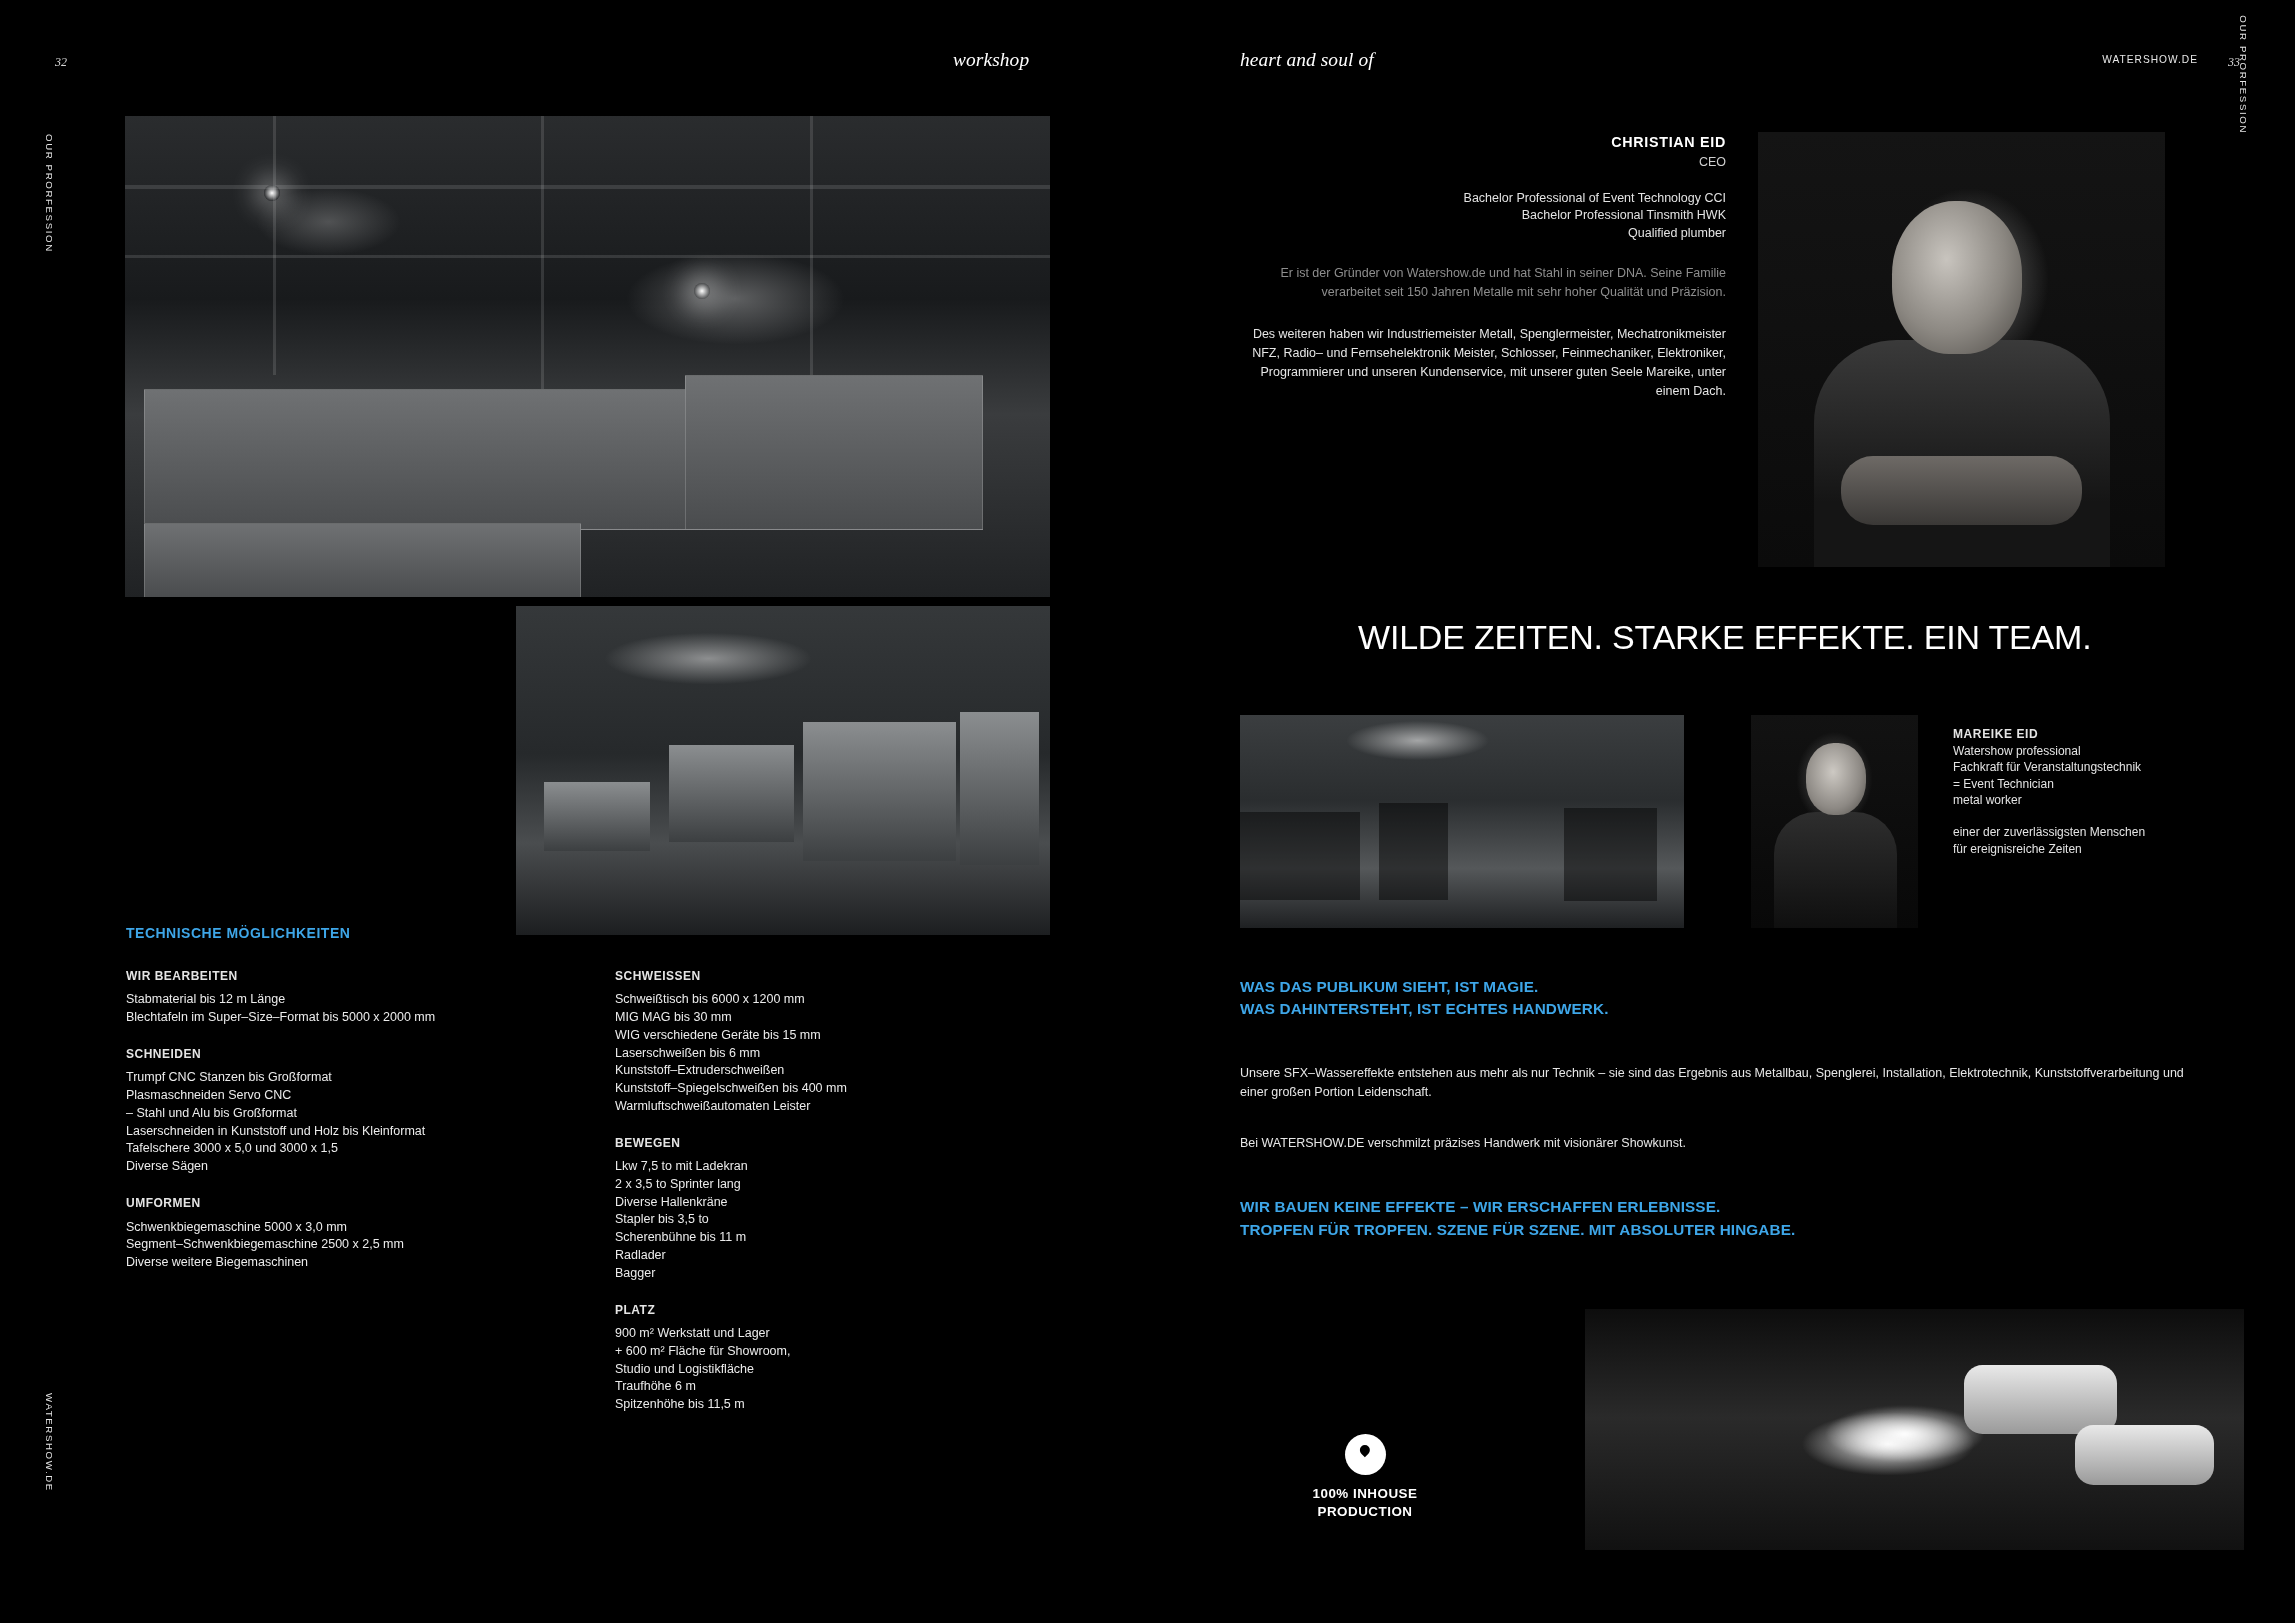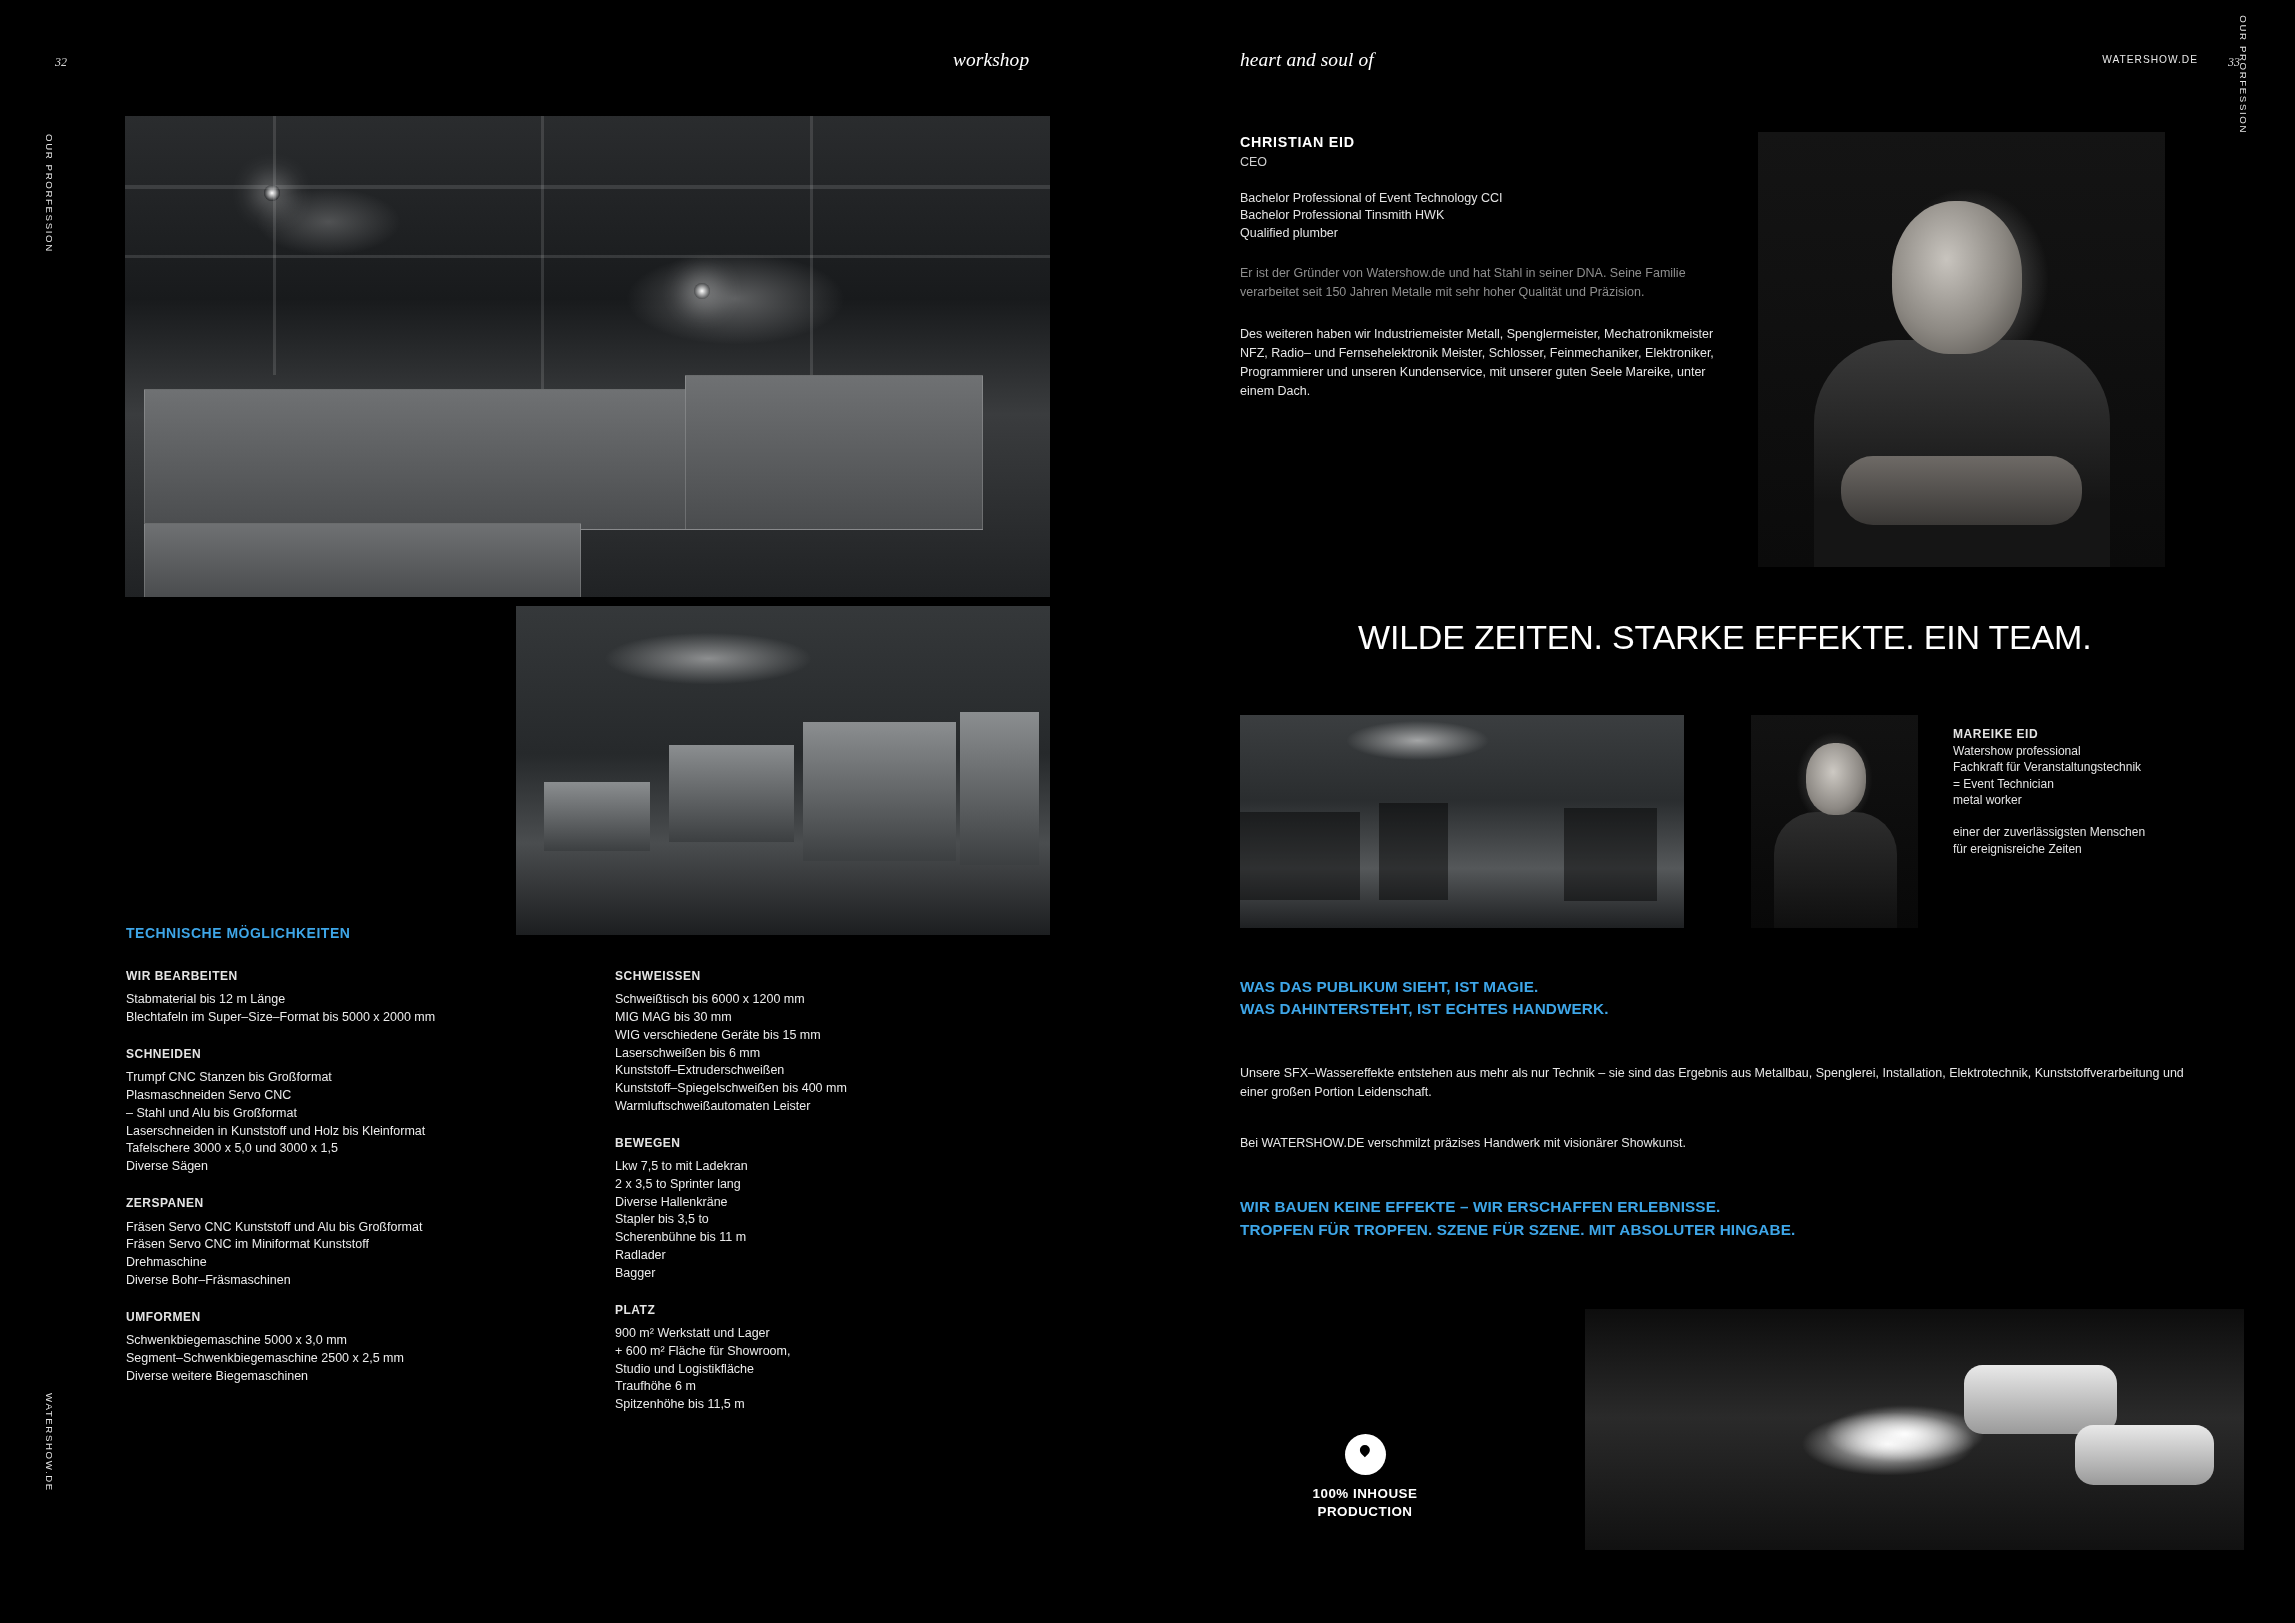--- a/index.html
+++ b/index.html
@@ -188,20 +188,21 @@
     position: absolute;
     background: linear-gradient(180deg,#e9e9e9,#9a9a9a);
     border-radius: 18.5px;
   }
   
   .ceo-block {
     position: absolute;
     left: 1240px;
     top: 134px;
     width: 486px;
+    text-align: right;
   }
   .ceo-name {
     font-size: 14.3px;
     font-weight: bold;
     letter-spacing: 0.7px;
     margin: 0 0 4.6px 0;
     color: #ffffff;
   }
   .ceo-role {
     font-size: 12.5px;
@@ -471,29 +472,20 @@
     </div>
     <div class="grp">
       <h4>SCHNEIDEN</h4>
       <ul>
         <li>Trumpf CNC Stanzen bis Großformat</li>
         <li>Plasmaschneiden Servo CNC</li>
         <li>– Stahl und Alu bis Großformat</li>
         <li>Laserschneiden in Kunststoff und Holz bis Kleinformat</li>
         <li>Tafelschere 3000 x 5,0 und 3000 x 1,5</li>
         <li>Diverse Sägen</li>
-      </ul>
-    </div>
-    <div class="grp">
-      <h4>ZERSPANEN</h4>
-      <ul>
-        <li>Fräsen Servo CNC Kunststoff und Alu bis Großformat</li>
-        <li>Fräsen Servo CNC im Miniformat Kunststoff</li>
-        <li>Drehmaschine</li>
-        <li>Diverse Bohr–Fräsmaschinen</li>
       </ul>
     </div>
     <div class="grp">
       <h4>UMFORMEN</h4>
       <ul>
         <li>Schwenkbiegemaschine 5000 x 3,0 mm</li>
         <li>Segment–Schwenkbiegemaschine 2500 x 2,5 mm</li>
         <li>Diverse weitere Biegemaschinen</li>
       </ul>
     </div>

